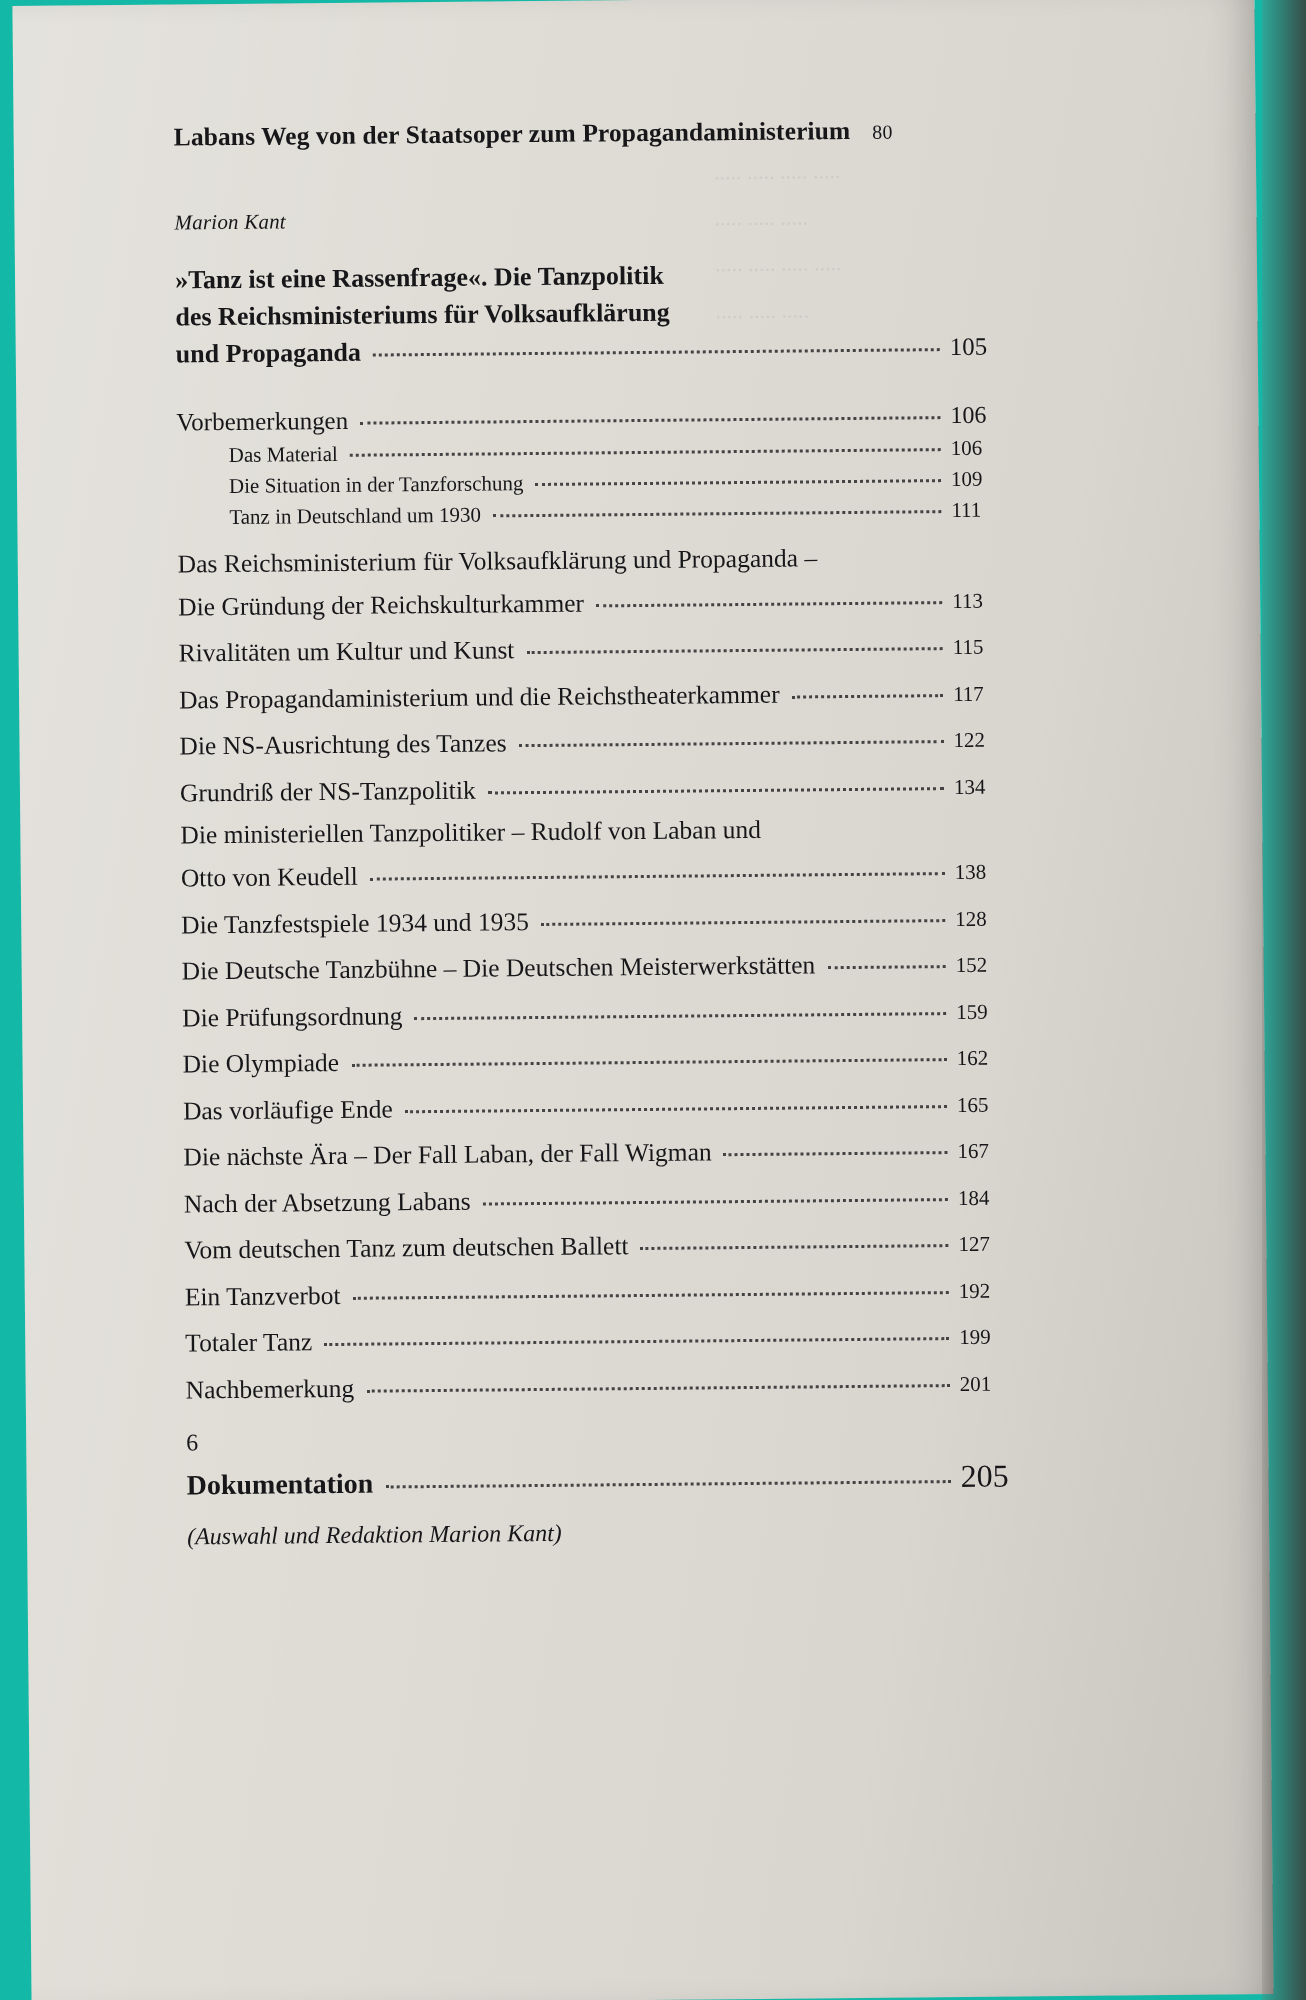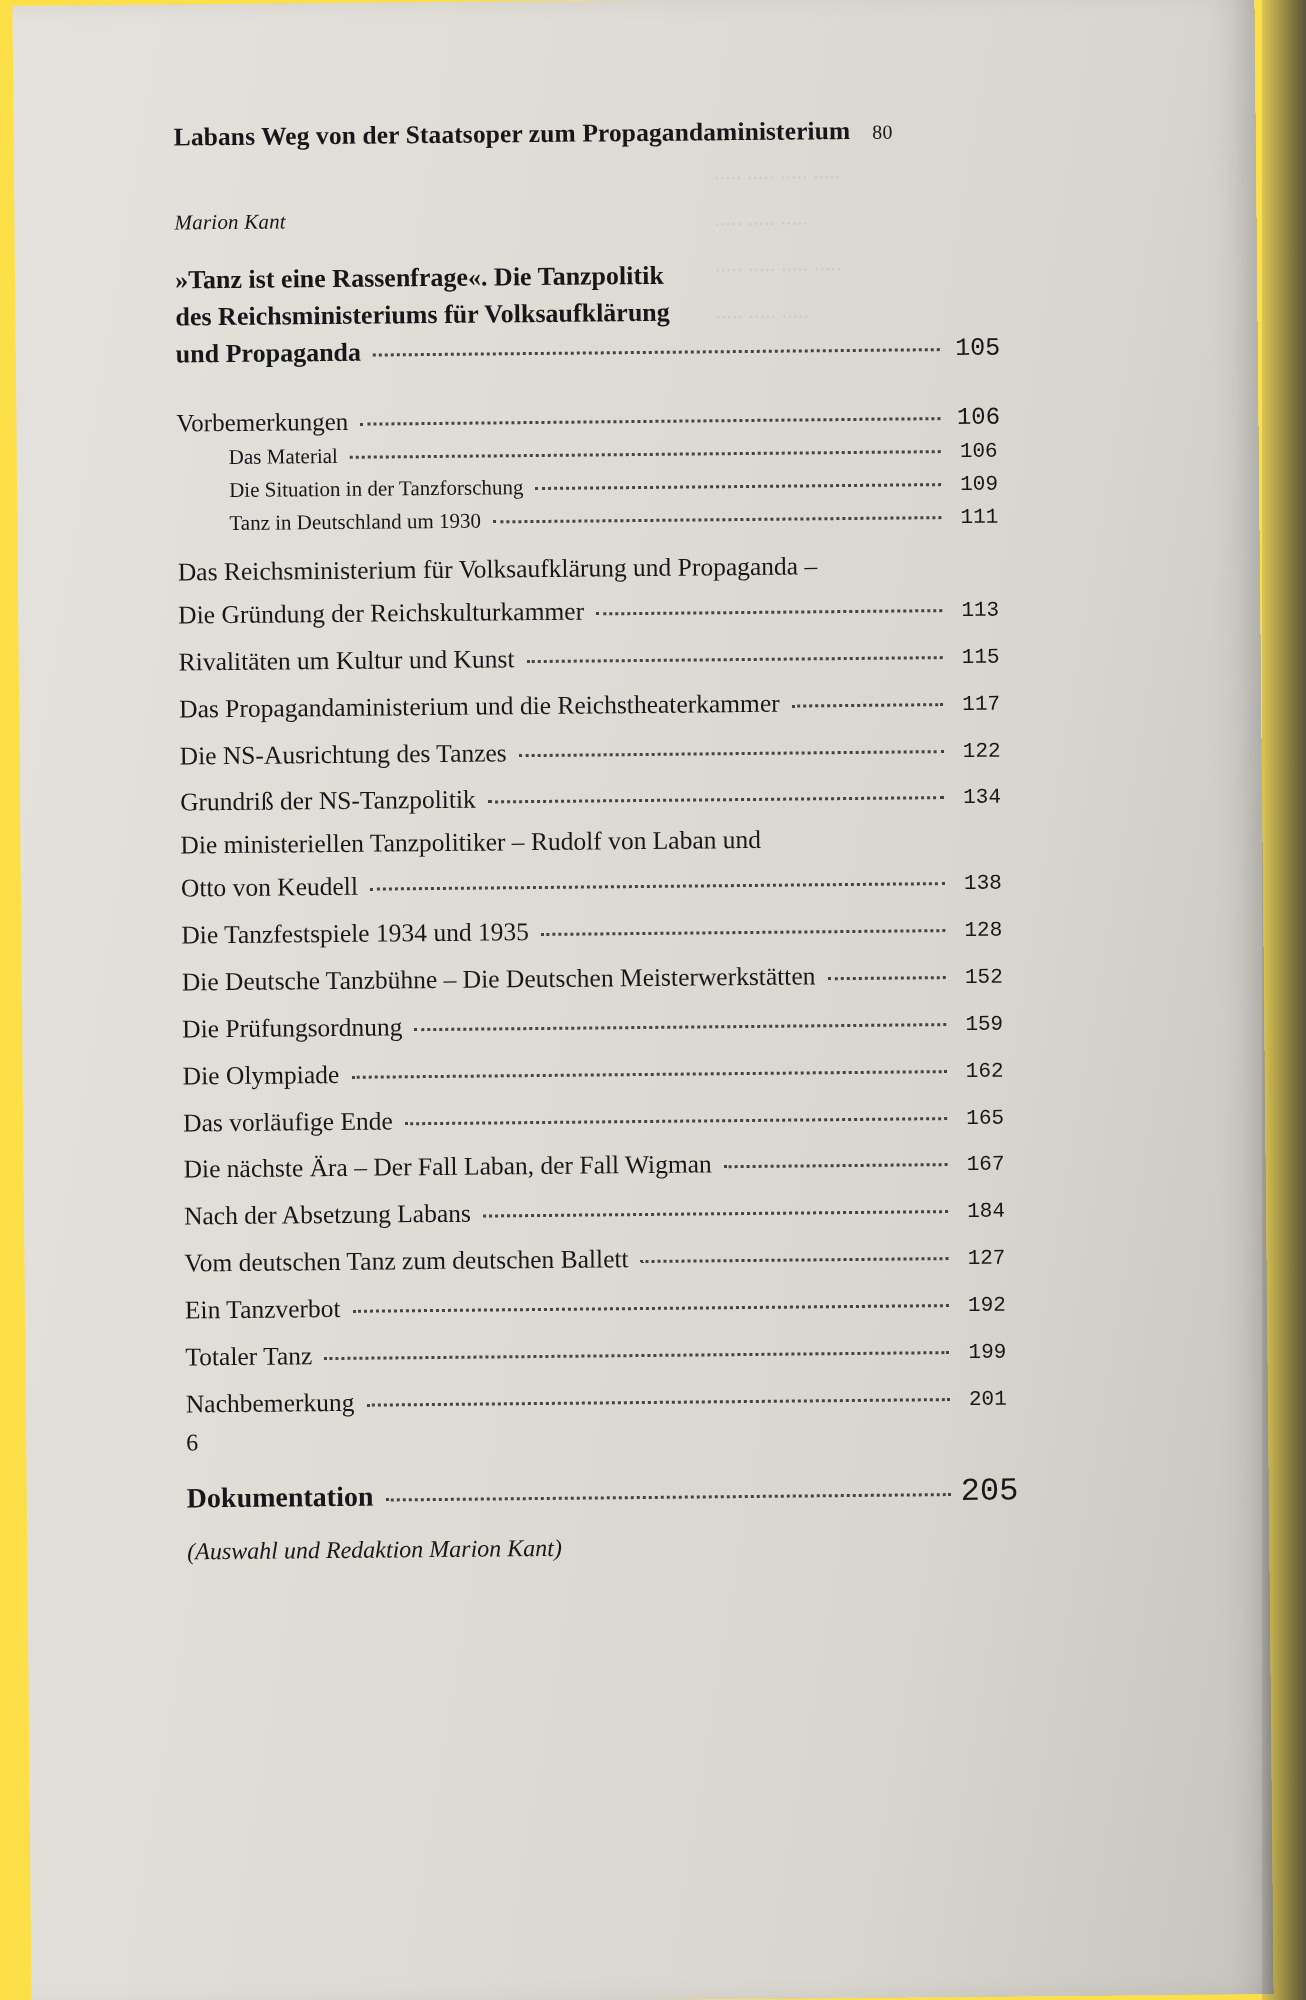--- a/index.html
+++ b/index.html
@@ -10,21 +10,21 @@
     width: 1306px;
     height: 2000px;
     background: #c9c9c4;
     font-family: "Liberation Serif", serif;
     overflow: hidden;
   }
   .photo {
     position: relative;
     width: 1306px;
     height: 2000px;
-    background: #fde047;
+    background: #14b8a6;
   }
   
   .page {
     position: absolute;
     left: 22px;
     top: 0px;
     width: 1242px;
     height: 2000px;
     background: #dddad3;
     background-image:
@@ -90,23 +90,22 @@
     flex: 1;
     margin: 0 10px 0 12px;
     position: relative;
     top: -4px;
     border-bottom: 3.3px dotted #2a2a2c;
     min-width: 20px;
     opacity: 0.85;
   }
   .entry .page-no {
     width: 56px;
-    text-align: center;
+    text-align: left;
     white-space: nowrap;
-    font-family: Liberation Mono, monospace;
   }
   
   .headline {
     font-weight: bold;
     font-size: 26px;
     line-height: 1.43;
     margin-bottom: 30px;
   }
   .headline .line {
     display: block;

